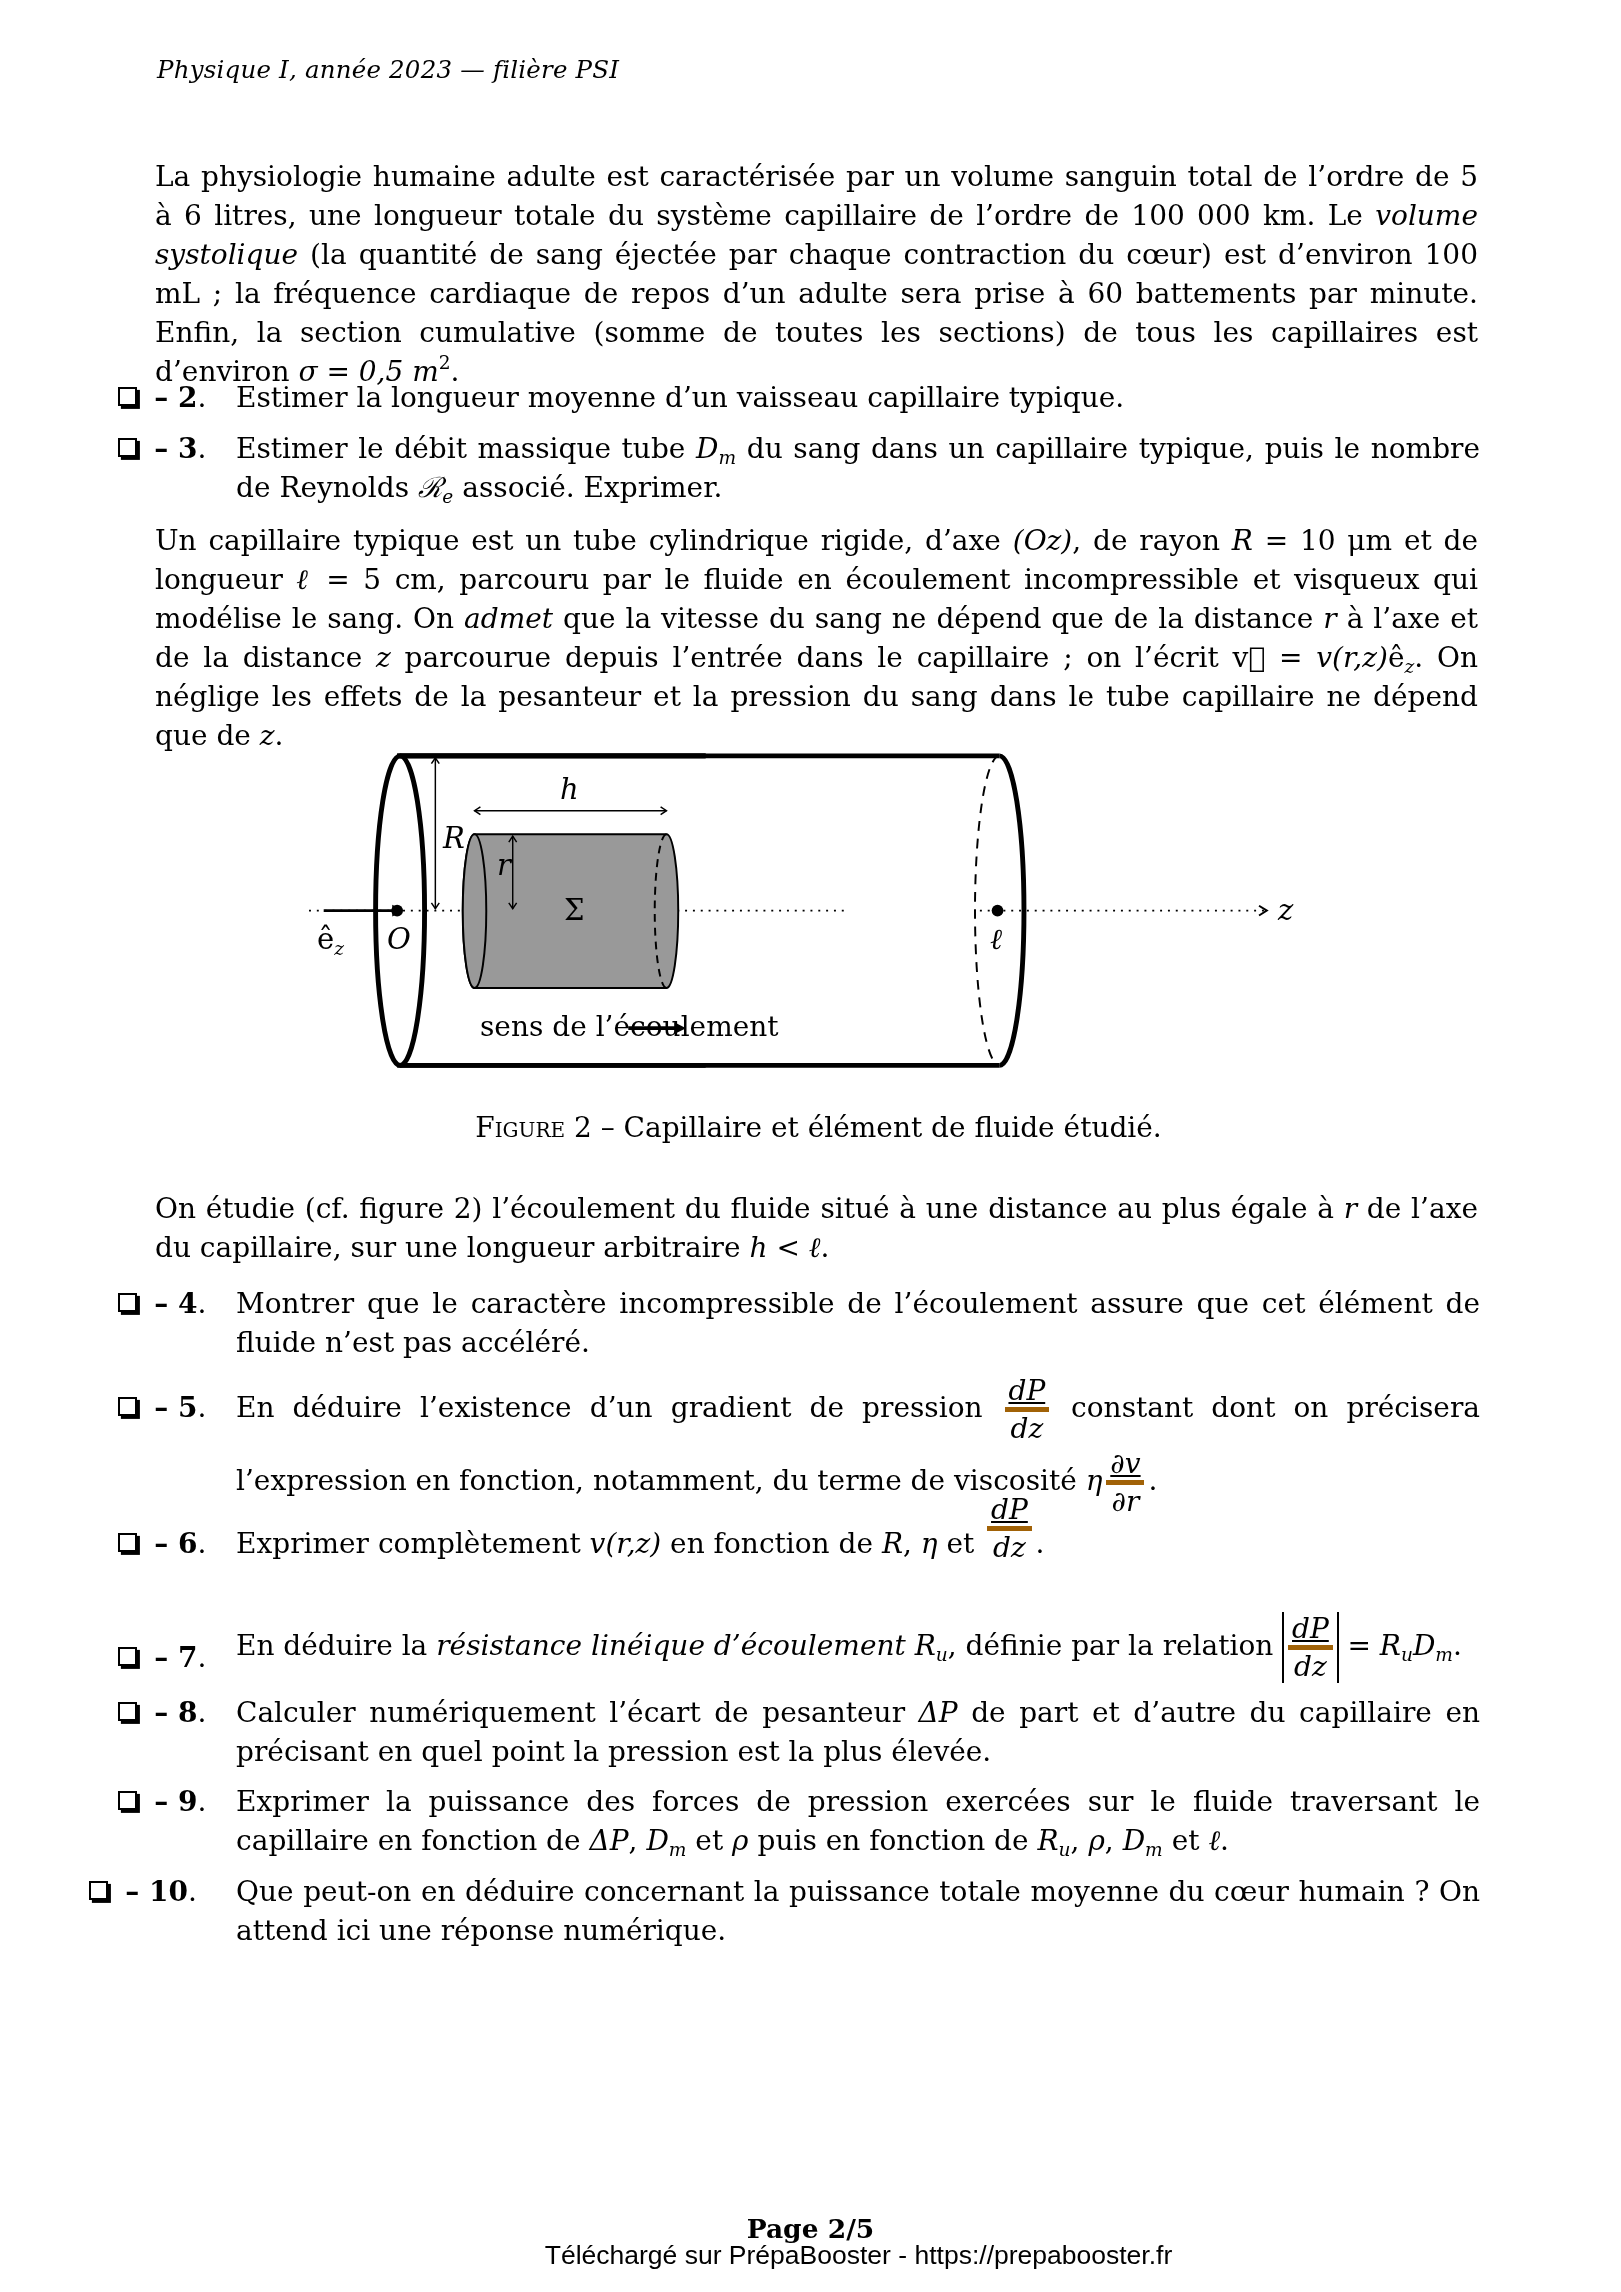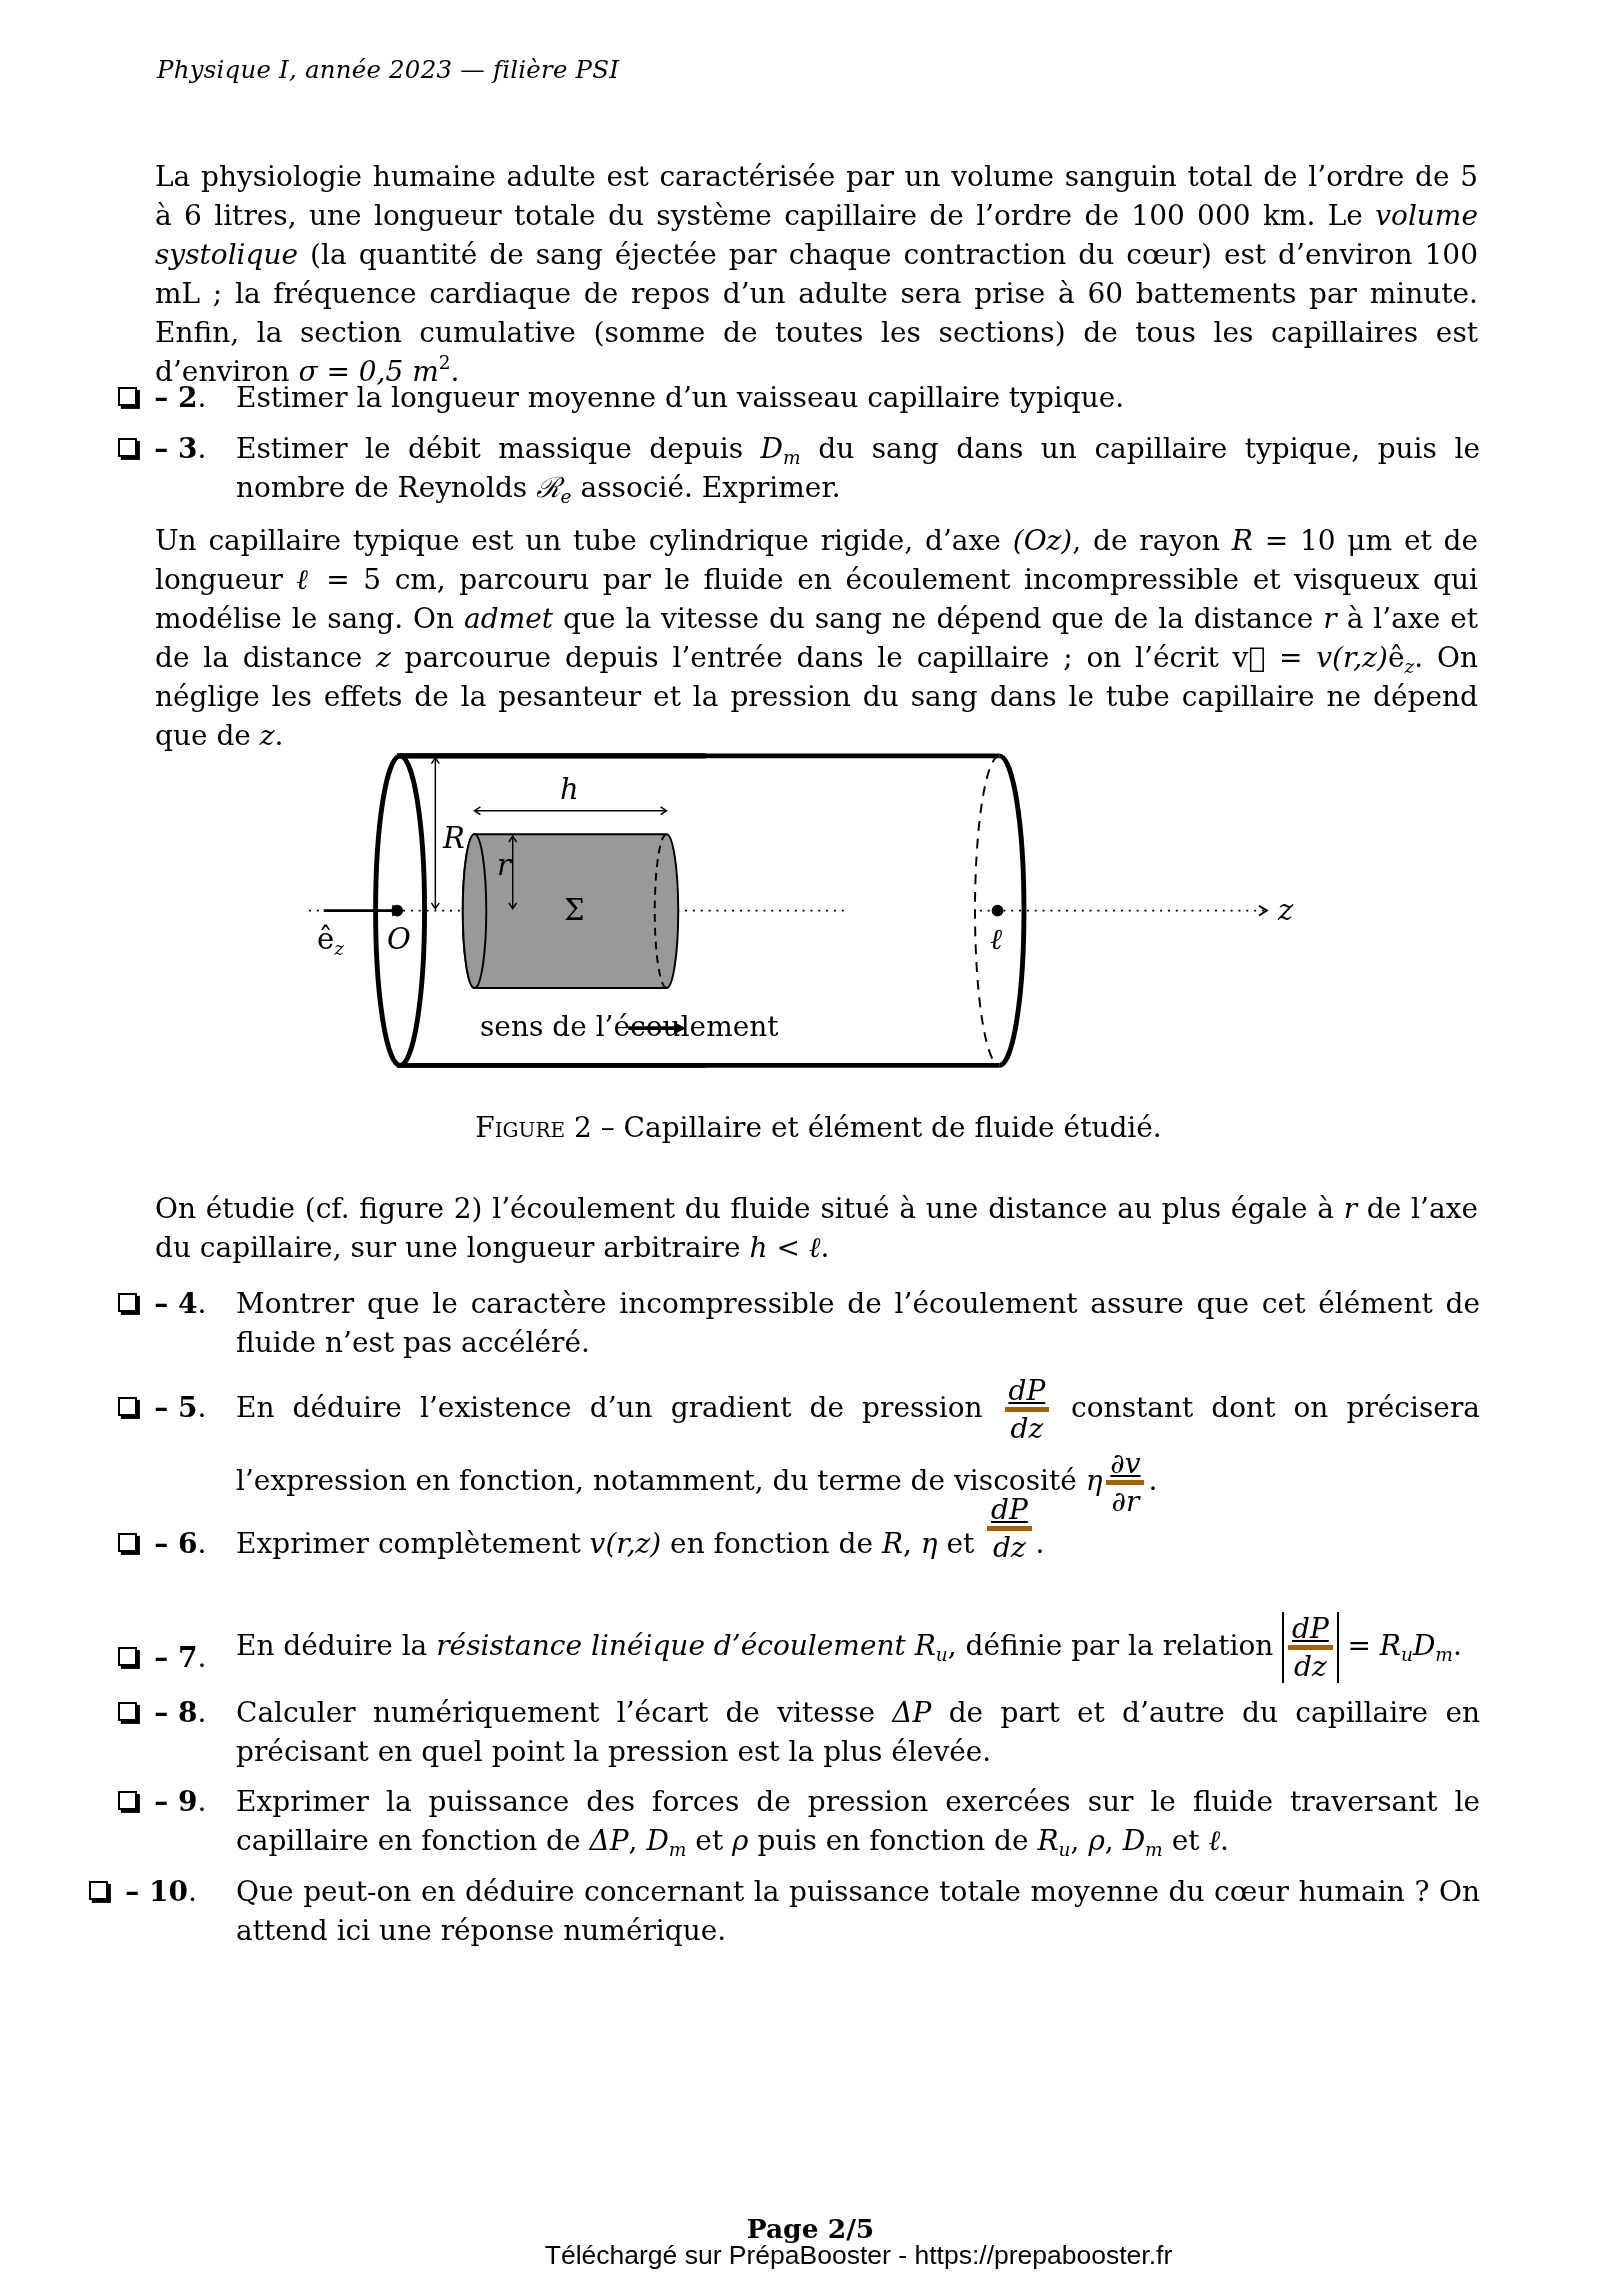--- a/index.html
+++ b/index.html
@@ -40,21 +40,21 @@
     <span>La physiologie humaine adulte est caractérisée par un volume sanguin total de l’ordre de 5 à 6 litres, une longueur totale du système capillaire de l’ordre de 100 000 km. Le </span><i>volume systolique</i><span> (la quantité de sang éjectée par chaque contraction du cœur) est d’environ 100 mL ; la fréquence cardiaque de repos d’un adulte sera prise à 60 battements par minute. Enfin, la section cumulative (somme de toutes les sections) de tous les capillaires est d’environ </span><i>σ = 0,5 m</i><sup>2</sup><span>.</span>
   </div>
 
   <div class="q" style="top:378px;">
     <span class="num"><span class="box"></span><span class="b"> – </span><span class="b">2</span>.</span>
     <span class="body">Estimer la longueur moyenne d’un vaisseau capillaire typique.</span>
   </div>
 
   <div class="q" style="top:429px;">
     <span class="num"><span class="box"></span><span class="b"> – </span><span class="b">3</span>.</span>
-    <span class="body"><span>Estimer le débit massique depuis </span><i>D</i><sub class="i">m</sub><span> du sang dans un capillaire typique, puis le nombre de Reynolds </span><i>ℛ</i><sub class="i">e</sub><span> associé. Exprimer.</span></span>
+    <span class="body"><span>Estimer le débit massique tube </span><i>D</i><sub class="i">m</sub><span> du sang dans un capillaire typique, puis le nombre de Reynolds </span><i>ℛ</i><sub class="i">e</sub><span> associé. Exprimer.</span></span>
   </div>
 
   <div class="para" style="top:521px;">
     <span>Un capillaire typique est un tube cylindrique rigide, d’axe </span><i>(Oz)</i><span>, de rayon </span><i>R</i><span> = 10 μm et de longueur </span><i>ℓ</i><span> = 5 cm, parcouru par le fluide en écoulement incompressible et visqueux qui modélise le sang. On </span><i>admet</i><span> que la vitesse du sang ne dépend que de la distance </span><i>r</i><span> à l’axe et de la distance </span><i>z</i><span> parcourue depuis l’entrée dans le capillaire ; on l’écrit </span><span>v⃗ = </span><i>v(r,z)</i><span>ê</span><sub class="i">z</sub><span>. On néglige les effets de la pesanteur et la pression du sang dans le tube capillaire ne dépend que de </span><i>z</i><span>.</span>
   </div>
 
   <div class="figure">
     <svg width="1029" height="333" viewBox="0 0 1050 340">
 
       <line x1="15" y1="164" x2="565" y2="164" stroke="#000" stroke-width="2" stroke-dasharray="2,6"></line>
@@ -134,21 +134,21 @@
     <span class="body"><span>Exprimer complètement </span><i>v(r,z)</i><span> en fonction de </span><i>R</i><span>, </span><i>η</i><span> et </span><span class="frac" style="margin-top:-35px;"><span class="top">dP</span><span>dz</span></span><span>.</span></span>
   </div>
 
   <div class="q" style="top:1612px;">
     <span class="num" style="top:25.5px;"><span class="box"></span><span class="b"> – </span><span class="b">7</span>.</span>
     <span class="body"><span>En déduire la </span><i>résistance linéique d’écoulement</i> <i>R</i><sub class="i">u</sub><span>, définie par la relation </span><span class="abs"><span class="frac" style="margin:0;"><span class="top">dP</span><span>dz</span></span></span><span> = </span><i>R</i><sub class="i">u</sub><i>D</i><sub class="i">m</sub><span>.</span></span>
   </div>
 
   <div class="q" style="top:1693px;">
     <span class="num"><span class="box"></span><span class="b"> – </span><span class="b">8</span>.</span>
-    <span class="body"><span>Calculer numériquement l’écart de vitesse </span><i>ΔP</i><span> de part et d’autre du capillaire en précisant en quel point la pression est la plus élevée.</span></span>
+    <span class="body"><span>Calculer numériquement l’écart de pesanteur </span><i>ΔP</i><span> de part et d’autre du capillaire en précisant en quel point la pression est la plus élevée.</span></span>
   </div>
 
   <div class="q" style="top:1782px;">
     <span class="num"><span class="box"></span><span class="b"> – </span><span class="b">9</span>.</span>
     <span class="body"><span>Exprimer la puissance des forces de pression exercées sur le fluide traversant le capillaire en fonction de </span><i>ΔP</i><span>, </span><i>D</i><sub class="i">m</sub><span> et </span><i>ρ</i><span> puis en fonction de </span><i>R</i><sub class="i">u</sub><span>, </span><i>ρ</i><span>, </span><i>D</i><sub class="i">m</sub><span> et </span><i>ℓ</i><span>.</span></span>
   </div>
 
   <div class="q" style="top:1872px;">
     <span class="num w10"><span class="box"></span><span class="b"> – </span><span class="b">10</span>.</span>
     <span class="body">Que peut-on en déduire concernant la puissance totale moyenne du cœur humain ? On attend ici une réponse numérique.</span>

